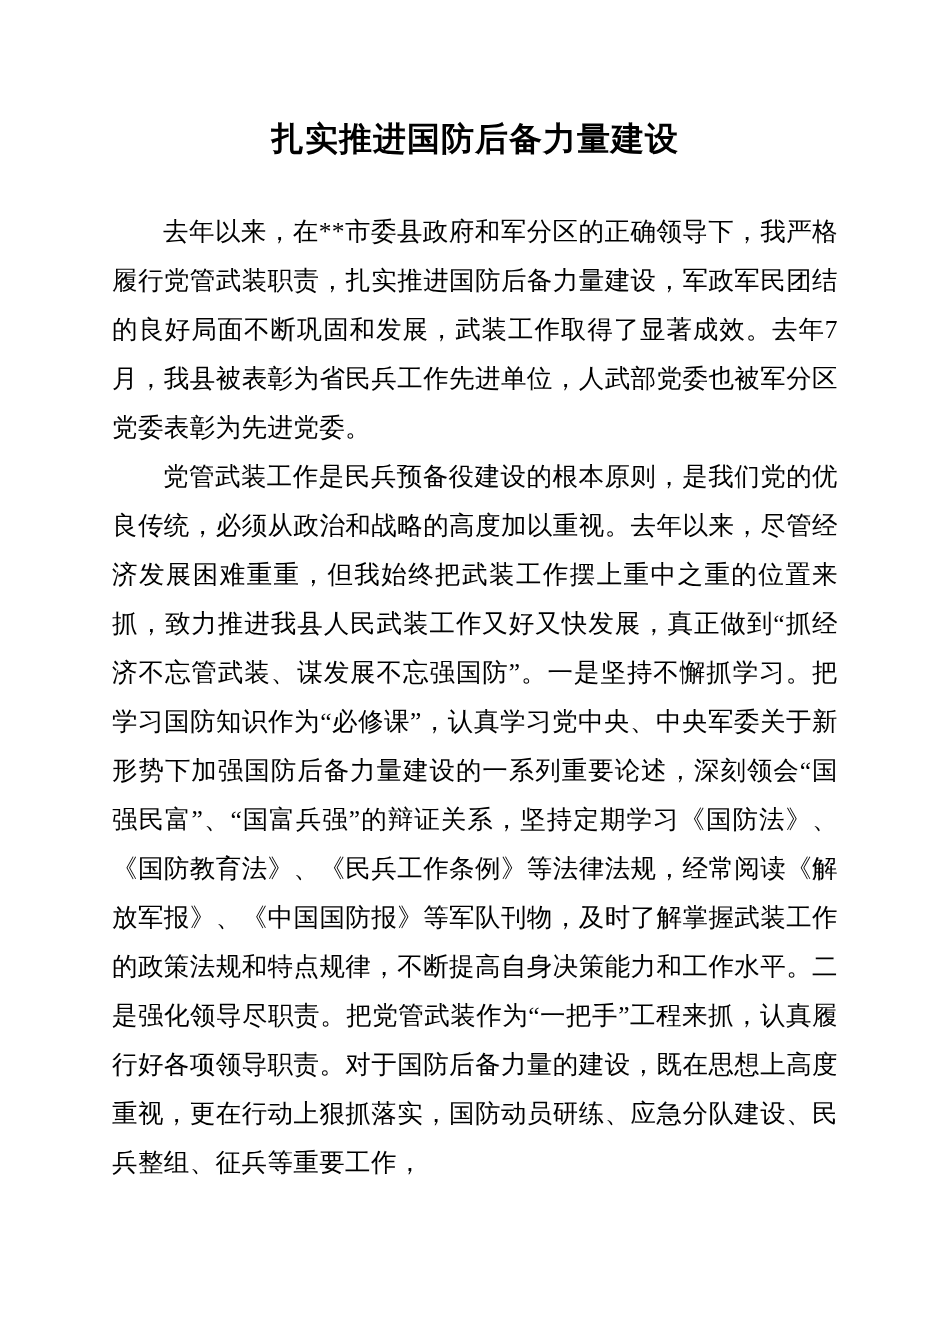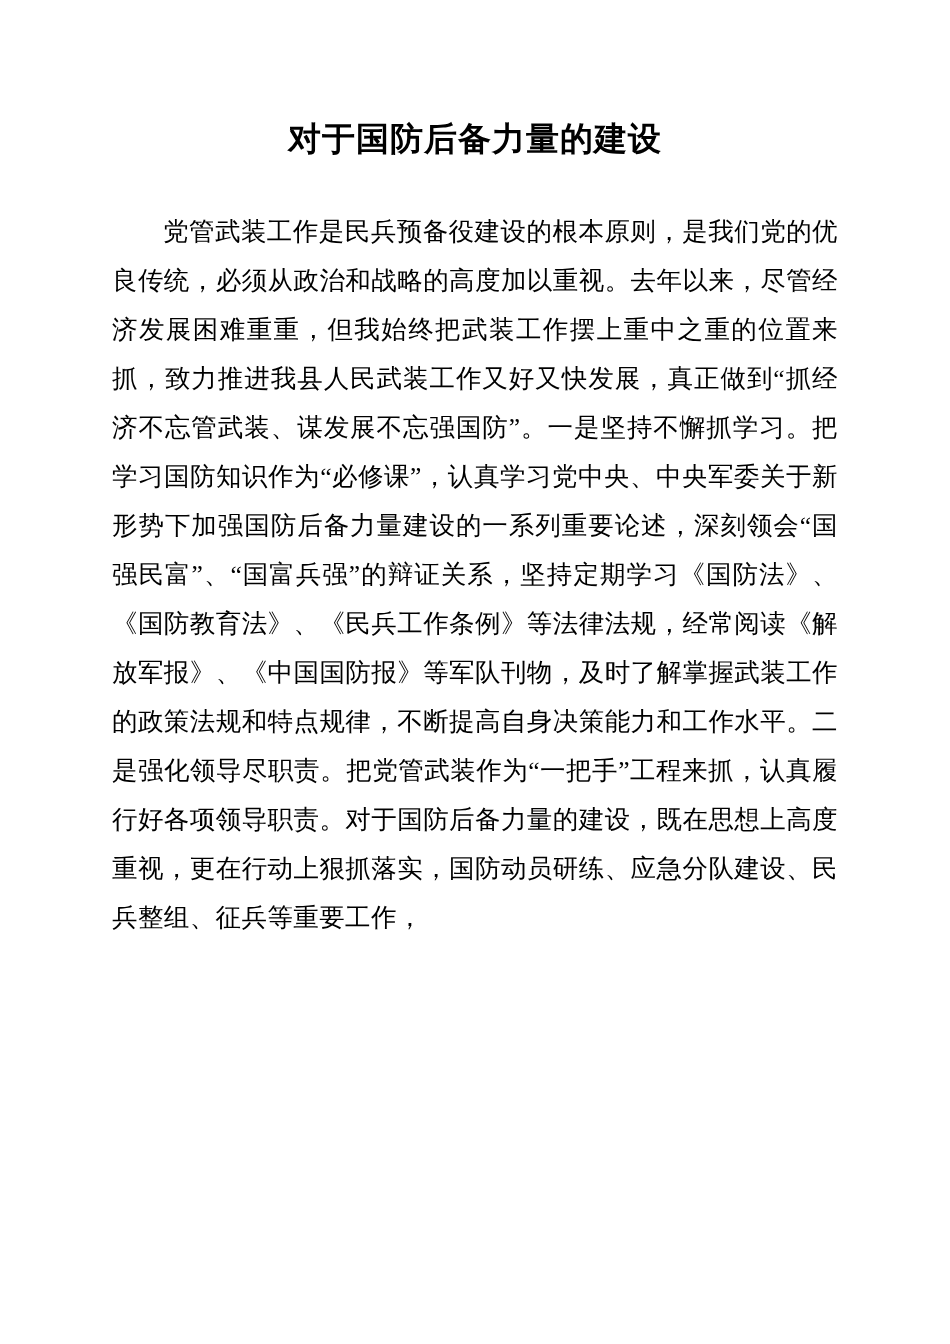--- a/index.html
+++ b/index.html
@@ -47,19 +47,20 @@
     text-indent: 2em;
     margin: 6px 0 2px 0;
     letter-spacing: 0.2px;
   }
 </style>
 </head>
 <body>
 
 <div class="page">
 
-  <h1 class="doc-title">对于国防后备力量的建设</h1>
+  <h1 class="doc-title">扎实推进国防后备力量建设</h1>
 
+  <p class="para">去年以来，在**市委县政府和军分区的正确领导下，我严格履行党管武装职责，扎实推进国防后备力量建设，军政军民团结的良好局面不断巩固和发展，武装工作取得了显著成效。去年7月，我县被表彰为省民兵工作先进单位，人武部党委也被军分区党委表彰为先进党委。</p>
 
 
   <p class="para">党管武装工作是民兵预备役建设的根本原则，是我们党的优良传统，必须从政治和战略的高度加以重视。去年以来，尽管经济发展困难重重，但我始终把武装工作摆上重中之重的位置来抓，致力推进我县人民武装工作又好又快发展，真正做到“抓经济不忘管武装、谋发展不忘强国防”。一是坚持不懈抓学习。把学习国防知识作为“必修课”，认真学习党中央、中央军委关于新形势下加强国防后备力量建设的一系列重要论述，深刻领会“国强民富”、“国富兵强”的辩证关系，坚持定期学习《国防法》、《国防教育法》、《民兵工作条例》等法律法规，经常阅读《解放军报》、《中国国防报》等军队刊物，及时了解掌握武装工作的政策法规和特点规律，不断提高自身决策能力和工作水平。二是强化领导尽职责。把党管武装作为“一把手”工程来抓，认真履行好各项领导职责。对于国防后备力量的建设，既在思想上高度重视，更在行动上狠抓落实，国防动员研练、应急分队建设、民兵整组、征兵等重要工作，</p>
 
 </div>
 
 </body></html>

